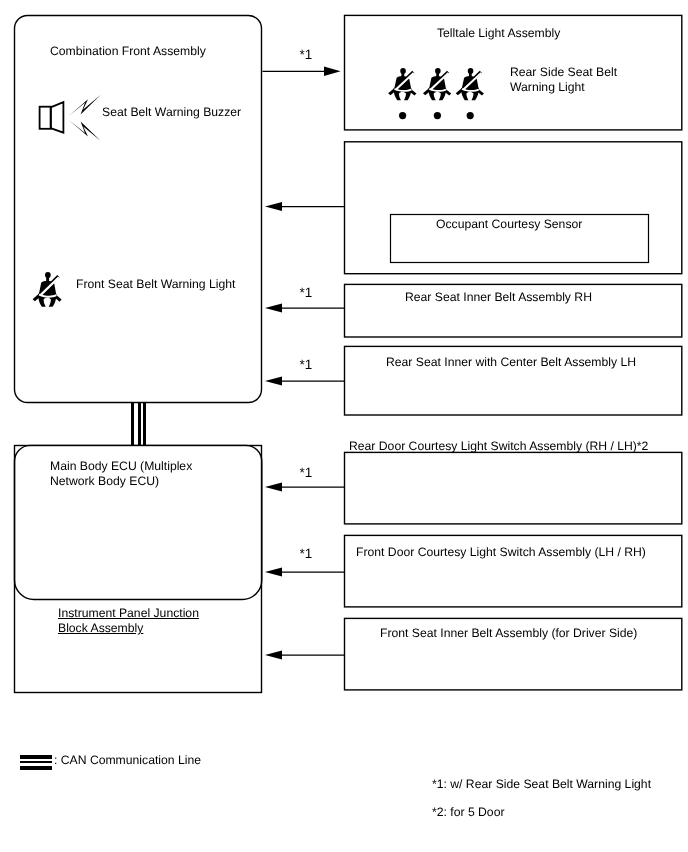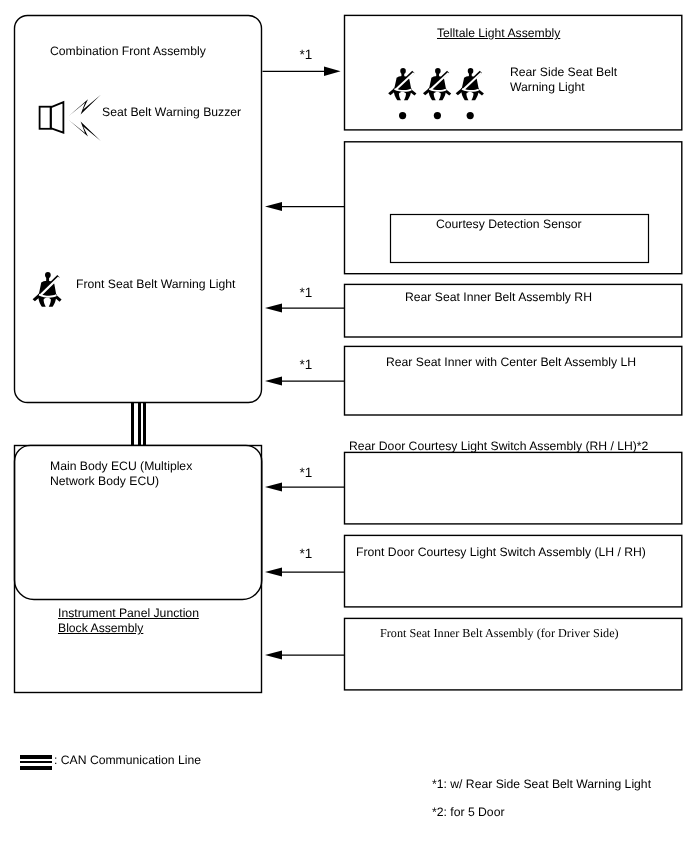--- a/index.html
+++ b/index.html
@@ -142,33 +142,33 @@
     <g fill="#000" shape-rendering="crispEdges">
       <rect x="20.4" y="754.6" width="31.1" height="4.4"></rect>
       <rect x="20.4" y="761.0" width="31.1" height="2.0"></rect>
       <rect x="20.4" y="765.6" width="31.1" height="4.1"></rect>
     </g>
   </svg>
 
   <div class="lbl" style="left:50px;top:44px;">Combination Front Assembly</div>
   <div class="lbl" style="left:102px;top:105px;">Seat Belt Warning Buzzer</div>
   <div class="lbl" style="left:76px;top:277px;">Front Seat Belt Warning Light</div>
-  <div class="lbl" style="left:437px;top:26px;text-decoration:underline;">Telltale Light Assembly</div>
+  <div class="lbl" style="left:437px;top:26px;">Telltale Light Assembly</div>
   <div class="lbl" style="left:510px;top:65px;">Rear Side Seat Belt
 Warning Light</div>
-  <div class="lbl" style="left:436px;top:217px;">Courtesy Detection Sensor</div>
+  <div class="lbl" style="left:436px;top:217px;">Occupant Courtesy Sensor</div>
   <div class="lbl" style="left:405px;top:290px;">Rear Seat Inner Belt Assembly RH</div>
   <div class="lbl" style="left:386px;top:355px;">Rear Seat Inner with Center Belt Assembly LH</div>
   <div class="lbl" style="left:50px;top:459px;">Main Body ECU (Multiplex
 Network Body ECU)</div>
   <div class="lbl" style="left:58px;top:606px;text-decoration:underline;">Instrument Panel Junction
 Block Assembly</div>
   <div class="lbl" style="left:349px;top:439px;">Rear Door Courtesy Light Switch Assembly (RH / LH)*2</div>
   <div class="lbl" style="left:356px;top:545px;">Front Door Courtesy Light Switch Assembly (LH / RH)</div>
-  <div class="lbl" style="left:380px;top:626px;font-family:Liberation Serif, serif;">Front Seat Inner Belt Assembly (for Driver Side)</div>
+  <div class="lbl" style="left:380px;top:626px;">Front Seat Inner Belt Assembly (for Driver Side)</div>
 
   <div class="lbl star" style="left:299.5px;top:47px;">*1</div>
   <div class="lbl star" style="left:299.5px;top:285px;">*1</div>
   <div class="lbl star" style="left:299.5px;top:357px;">*1</div>
   <div class="lbl star" style="left:299.5px;top:465px;">*1</div>
   <div class="lbl star" style="left:299.5px;top:546px;">*1</div>
 
   <div class="lbl" style="left:54px;top:753px;">: CAN Communication Line</div>
   <div class="lbl" style="left:432px;top:777px;">*1: w/ Rear Side Seat Belt Warning Light</div>
   <div class="lbl" style="left:432px;top:805px;">*2: for 5 Door</div>

